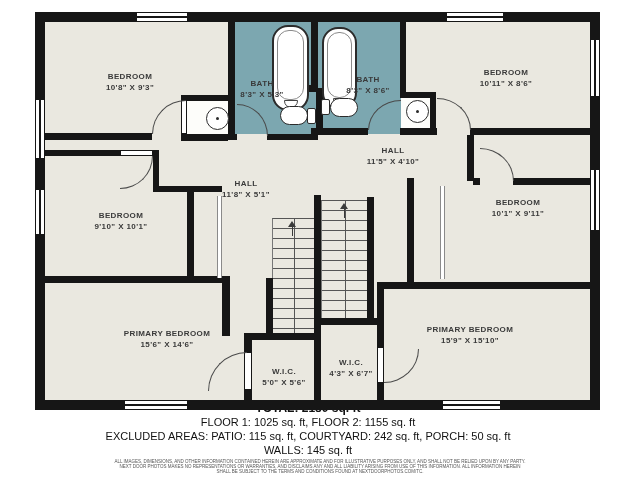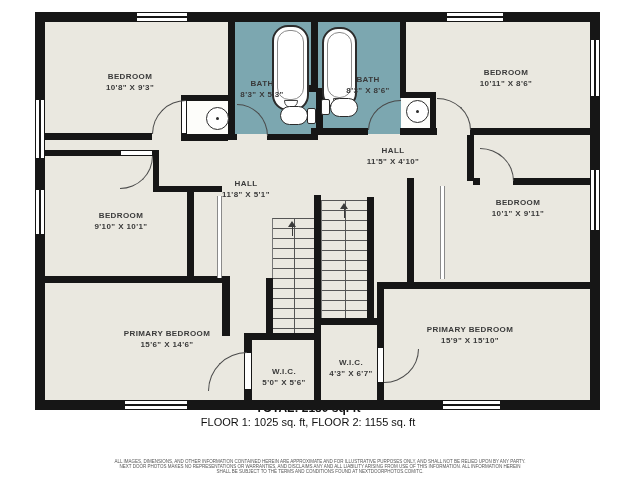--- a/index.html
+++ b/index.html
@@ -201,17 +201,19 @@
     <span class="rname">W.I.C.</span>
     <span class="rdims">4'3" X 6'7"</span>
   </div>
   <div class="label" style="left:470px;top:335px">
     <span class="rname">PRIMARY BEDROOM</span>
     <span class="rdims">15'9" X 15'10"</span>
   </div>
 
   <div class="summary total">TOTAL: 2180 sq. ft</div>
   <div class="summary l2">FLOOR 1: 1025 sq. ft, FLOOR 2: 1155 sq. ft</div>
+  <div class="summary l3">EXCLUDED AREAS: PATIO: 115 sq. ft, COURTYARD: 242 sq. ft, PORCH: 50 sq. ft</div>
+  <div class="summary l4">WALLS: 145 sq. ft</div>
   <div class="disc" style="top:459px">ALL IMAGES, DIMENSIONS, AND OTHER INFORMATION CONTAINED HEREIN ARE APPROXIMATE AND FOR ILLUSTRATIVE PURPOSES ONLY, AND SHALL NOT BE RELIED UPON BY ANY PARTY.</div>
   <div class="disc" style="top:464px">NEXT DOOR PHOTOS MAKES NO REPRESENTATIONS OR WARRANTIES, AND DISCLAIMS ANY AND ALL LIABILITY ARISING FROM USE OF THIS INFORMATION. ALL INFORMATION HEREIN</div>
   <div class="disc" style="top:469px">SHALL BE SUBJECT TO THE TERMS AND CONDITIONS FOUND AT NEXTDOORPHOTOS.COM/TC.</div>
 
 </div>
 
 </body></html>

